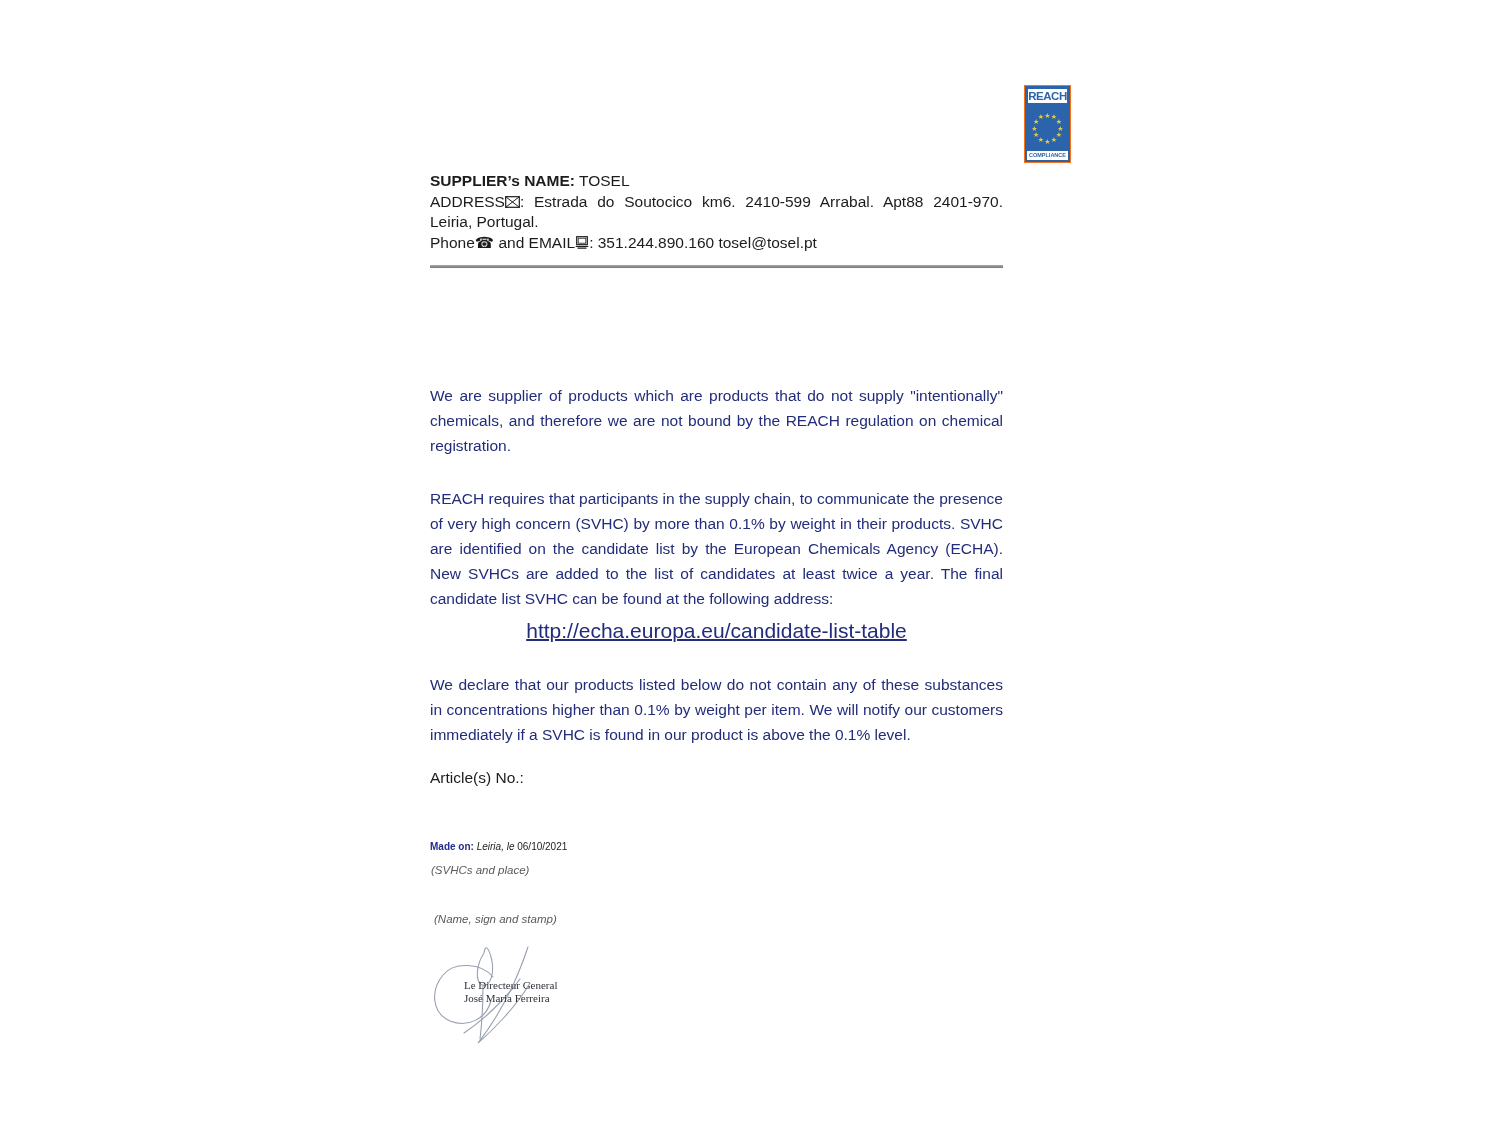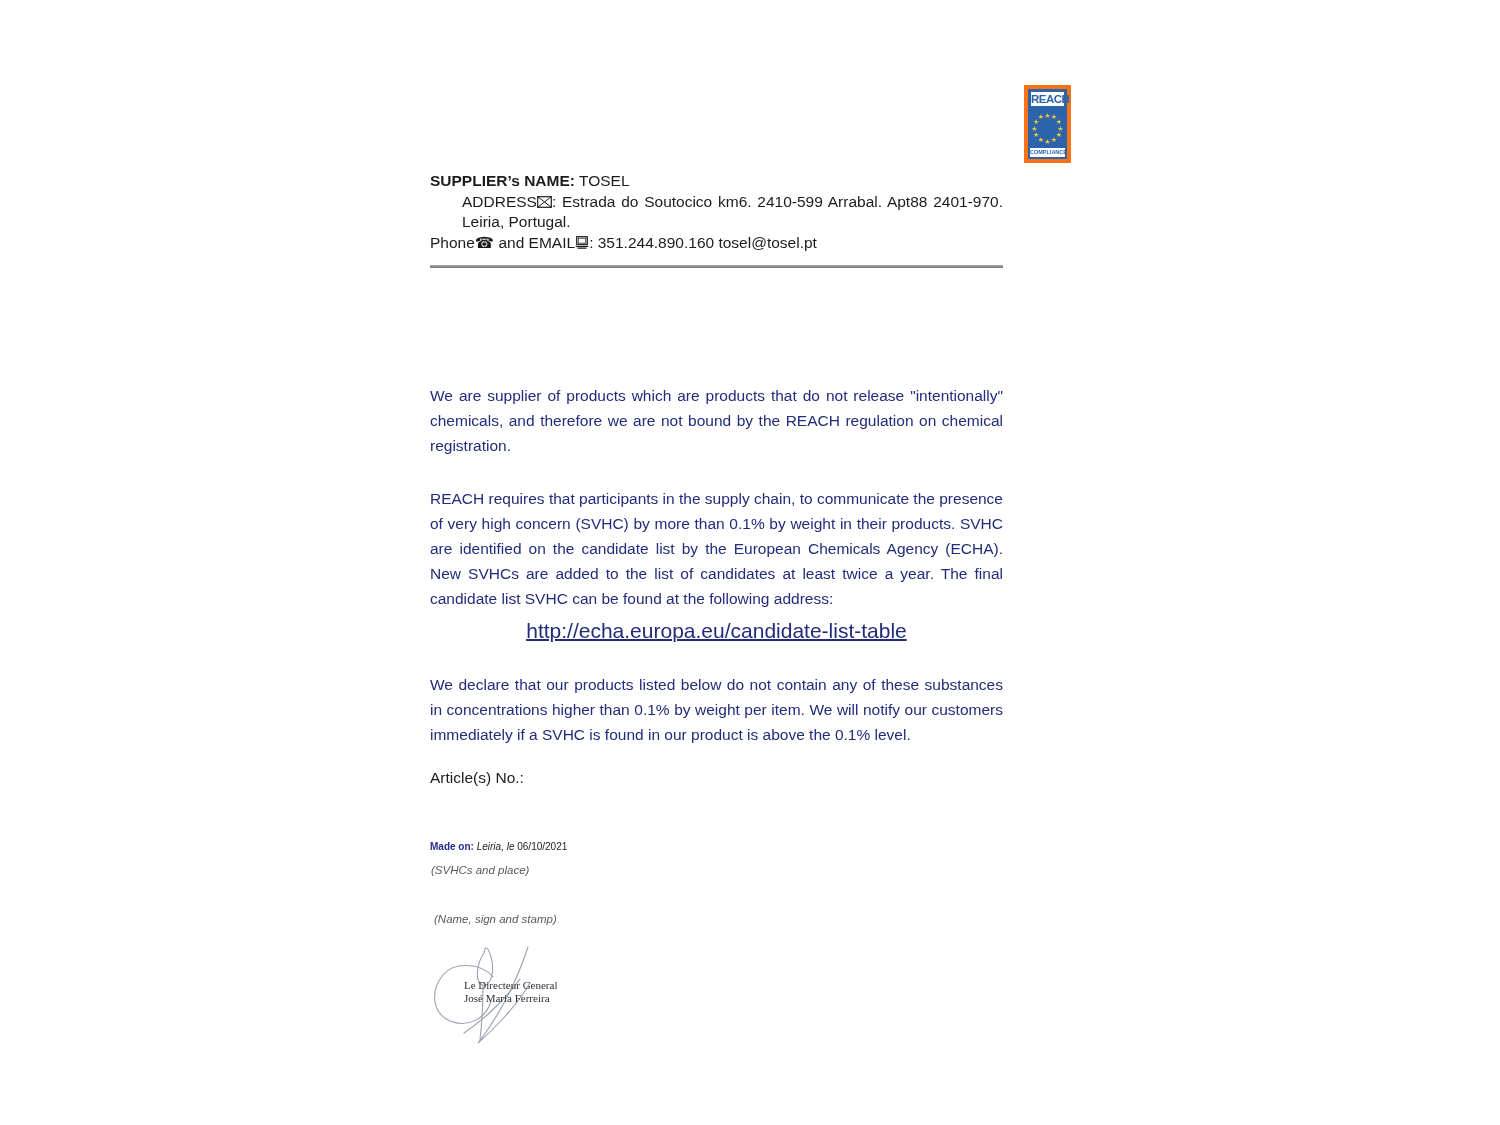--- a/index.html
+++ b/index.html
@@ -17,21 +17,21 @@
     color:#242b90; font-weight:bold; font-size:23px; line-height:32px;
   }
   .title-l1 span {
     text-decoration:underline; text-decoration-thickness:2px; text-underline-offset:4px;
   }
 
   
   .reach-logo {
     left:1024px; top:85px; width:47px; height:78px;
     background:#2c64ab; padding:2px; display:flex; flex-direction:column;
-    border:4px solid #f97316;
+    border:1px solid #f97316;
   }
   .logo-reach {
     background:#ffffff; border:1px solid #2c64ab; color:#2c64ab;
     font-weight:bold; font-size:11.5px; line-height:14px; height:16px;
     text-align:center; letter-spacing:-0.5px;
   }
   .logo-stars { flex:1; position:relative; margin:1px 0; }
   .logo-stars span {
     position:absolute; left:50%; top:50%; color:#e9ca3e; font-size:7px; line-height:7px;
   }
@@ -50,21 +50,21 @@
   .logo-compliance {
     background:#ffffff; color:#2c64ab; font-weight:bold; font-size:5.5px;
     line-height:9px; height:9px; text-align:center;
   }
 
   
   .supplier {
     left:430px; top:171px; width:573px;
     font-size:15.5px; line-height:20.5px; color:#1c1c1c;
   }
-  .supplier .addr { text-align:justify; text-align-last:left;margin-left:32px; }
+  .supplier .addr { text-align:justify; text-align-last:left; }
   .b { font-weight:bold; }
   .u { text-decoration-thickness:1.5px; }
   .inline-icon { display:inline-block; vertical-align:-1px; }
 
   
   .rule {
     left:430px; top:265px; width:573px; height:3px;
     background:linear-gradient(#ababab,#757575);
   }
 
@@ -138,21 +138,21 @@
         </svg><span>: Estrada do Soutocico km6. 2410-599 Arrabal. Apt88 2401-970. Leiria, Portugal.</span></p>
     <p><span>Phone</span><span>☎</span><span> and EMAIL</span><svg class="inline-icon" width="14" height="13" viewBox="0 0 14 13">
           <rect x="1.7" y="0.7" width="10.6" height="8" fill="#ffffff" stroke="#1c1c1c" stroke-width="1.2"></rect>
           <rect x="3.2" y="2.2" width="7.6" height="5" fill="#ffffff" stroke="#1c1c1c" stroke-width="0.8"></rect>
           <path d="M0.7 10.5 H13.3 M2.5 12.2 H11.5" stroke="#1c1c1c" stroke-width="1.2"></path>
         </svg><span>: 351.244.890.160 tosel@tosel.pt</span></p>
   </div>
 
   <div class="abs rule"></div>
 
-  <p class="abs para p2">We are supplier of products which are products that do not release "intentionally" chemicals, and therefore we are not bound by the REACH regulation on chemical registration.</p>
+  <p class="abs para p2">We are supplier of products which are products that do not supply "intentionally" chemicals, and therefore we are not bound by the REACH regulation on chemical registration.</p>
   <p class="abs para p3">REACH requires that participants in the supply chain, to communicate the presence of very high concern (SVHC) by more than 0.1% by weight in their products. SVHC are identified on the candidate list by the European Chemicals Agency (ECHA). New SVHCs are added to the list of candidates at least twice a year. The final candidate list SVHC can be found at the following address:</p>
 
   <div class="abs link-line">
     <a>http://echa.europa.eu/candidate-list-table</a>
   </div>
 
   <p class="abs para p4">We declare that our products listed below do not contain any of these substances in concentrations higher than 0.1% by weight per item. We will notify our customers immediately if a SVHC is found in our product is above the 0.1% level.</p>
 
   <p class="abs articles">Article(s) No.:</p>
 

